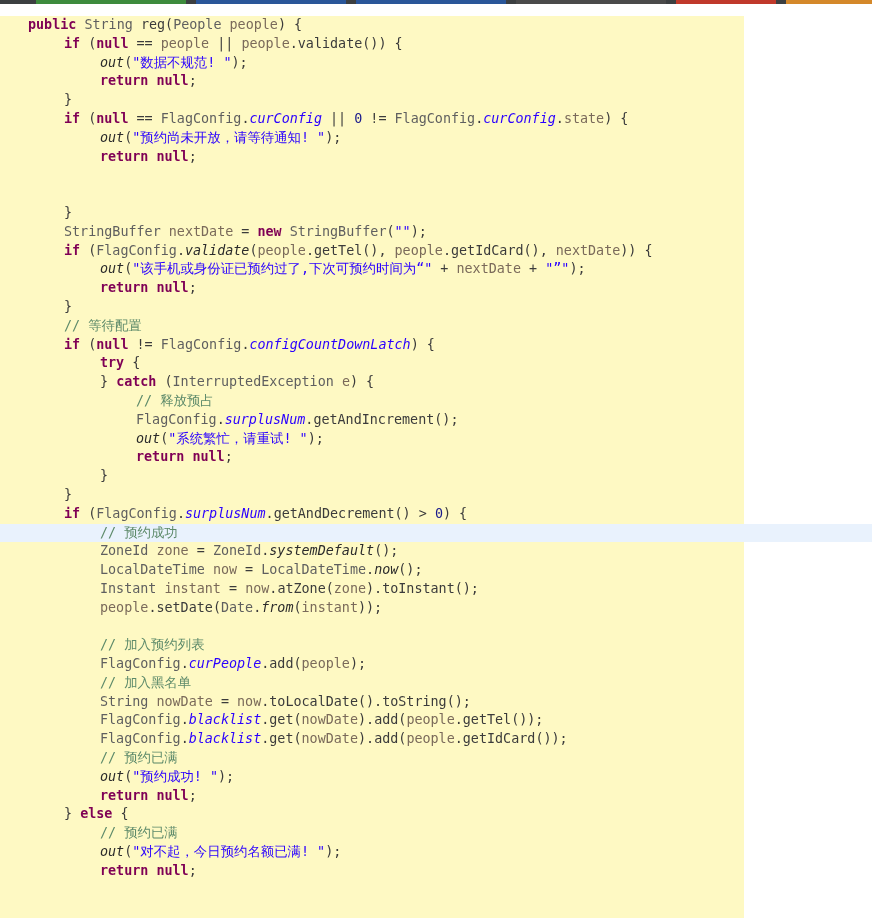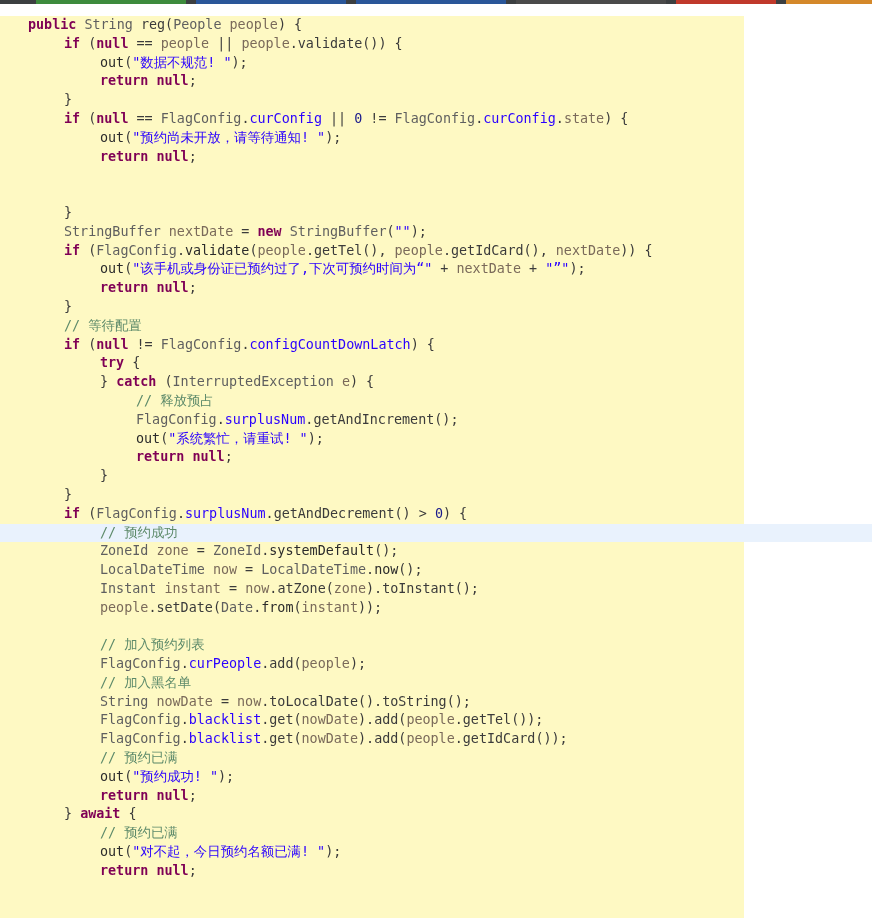--- a/index.html
+++ b/index.html
@@ -55,22 +55,22 @@
     margin-left: -0px;
   }
 
   
   .kw       { color: #7f0055; font-weight: bold; }   
   .type     { color: #5f5f5f; }                      
   .ident    { color: #7a6a5a; }                      
   .plain    { color: #3b3b3b; }
   .str      { color: #2a00ff; }                      
   .cmt      { color: #5d8a6a; }                      
-  .stat     { color: #2a00ff; }  
-  .mstat    { color: #2b2b2b; }  
+  .stat     { color: #2a00ff; font-style: italic; }  
+  .mstat    { color: #2b2b2b; font-style: italic; }  
   .num      { color: #1a1a8c; }                      
   .punc     { color: #3b3b3b; }
   .op       { color: #3b3b3b; }
 </style>
 </head>
 <body>
 
 <div id="taskbar-sliver">
     <div class="tb-accent" style="left: 0px; width: 30px; background: rgb(60, 63, 65);"></div>
     <div class="tb-accent" style="left: 36px; width: 150px; background: rgb(61, 139, 61);"></div>
@@ -118,18 +118,18 @@
       <div class="code-line"><span style="display: inline-block; width: 0px;"></span></div>
       <div class="code-line"><span style="display: inline-block; width: 72px;"></span><span class="cmt">// 加入预约列表</span></div>
       <div class="code-line"><span style="display: inline-block; width: 72px;"></span><span class="type">FlagConfig</span><span class="punc">.</span><span class="stat">curPeople</span><span class="punc">.</span><span class="plain">add</span><span class="punc">(</span><span class="ident">people</span><span class="punc">);</span></div>
       <div class="code-line"><span style="display: inline-block; width: 72px;"></span><span class="cmt">// 加入黑名单</span></div>
       <div class="code-line"><span style="display: inline-block; width: 72px;"></span><span class="type">String</span><span class="plain"> </span><span class="ident">nowDate</span><span class="op"> = </span><span class="ident">now</span><span class="punc">.</span><span class="plain">toLocalDate</span><span class="punc">().</span><span class="plain">toString</span><span class="punc">();</span></div>
       <div class="code-line"><span style="display: inline-block; width: 72px;"></span><span class="type">FlagConfig</span><span class="punc">.</span><span class="stat">blacklist</span><span class="punc">.</span><span class="plain">get</span><span class="punc">(</span><span class="ident">nowDate</span><span class="punc">).</span><span class="plain">add</span><span class="punc">(</span><span class="ident">people</span><span class="punc">.</span><span class="plain">getTel</span><span class="punc">());</span></div>
       <div class="code-line"><span style="display: inline-block; width: 72px;"></span><span class="type">FlagConfig</span><span class="punc">.</span><span class="stat">blacklist</span><span class="punc">.</span><span class="plain">get</span><span class="punc">(</span><span class="ident">nowDate</span><span class="punc">).</span><span class="plain">add</span><span class="punc">(</span><span class="ident">people</span><span class="punc">.</span><span class="plain">getIdCard</span><span class="punc">());</span></div>
       <div class="code-line"><span style="display: inline-block; width: 72px;"></span><span class="cmt">// 预约已满</span></div>
       <div class="code-line"><span style="display: inline-block; width: 72px;"></span><span class="mstat">out</span><span class="punc">(</span><span class="str">"预约成功! "</span><span class="punc">);</span></div>
       <div class="code-line"><span style="display: inline-block; width: 72px;"></span><span class="kw">return</span><span class="plain"> </span><span class="kw">null</span><span class="punc">;</span></div>
-      <div class="code-line"><span style="display: inline-block; width: 36px;"></span><span class="punc">} </span><span class="kw">await</span><span class="punc"> {</span></div>
+      <div class="code-line"><span style="display: inline-block; width: 36px;"></span><span class="punc">} </span><span class="kw">else</span><span class="punc"> {</span></div>
       <div class="code-line"><span style="display: inline-block; width: 72px;"></span><span class="cmt">// 预约已满</span></div>
       <div class="code-line"><span style="display: inline-block; width: 72px;"></span><span class="mstat">out</span><span class="punc">(</span><span class="str">"对不起，今日预约名额已满! "</span><span class="punc">);</span></div>
       <div class="code-line"><span style="display: inline-block; width: 72px;"></span><span class="kw">return</span><span class="plain"> </span><span class="kw">null</span><span class="punc">;</span></div>
     </div>
 </div>
 
 </body></html>

